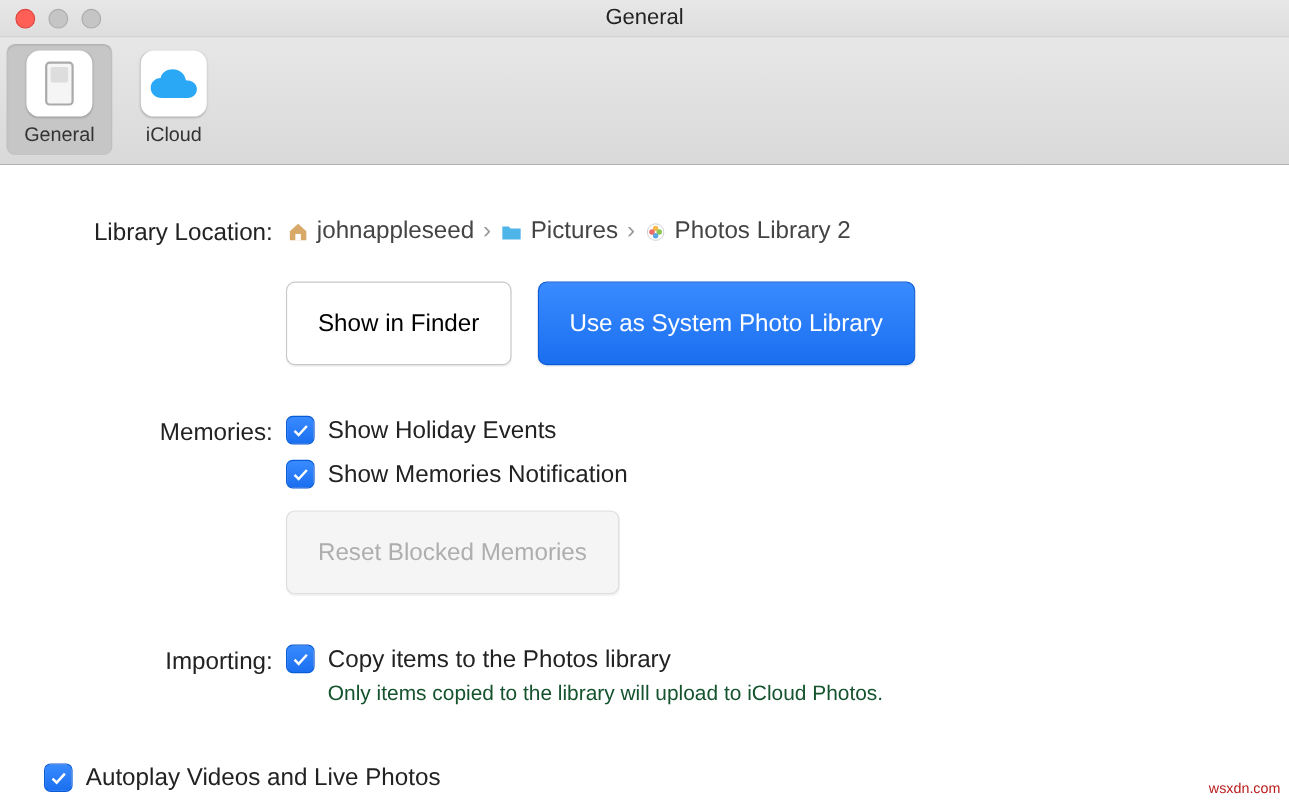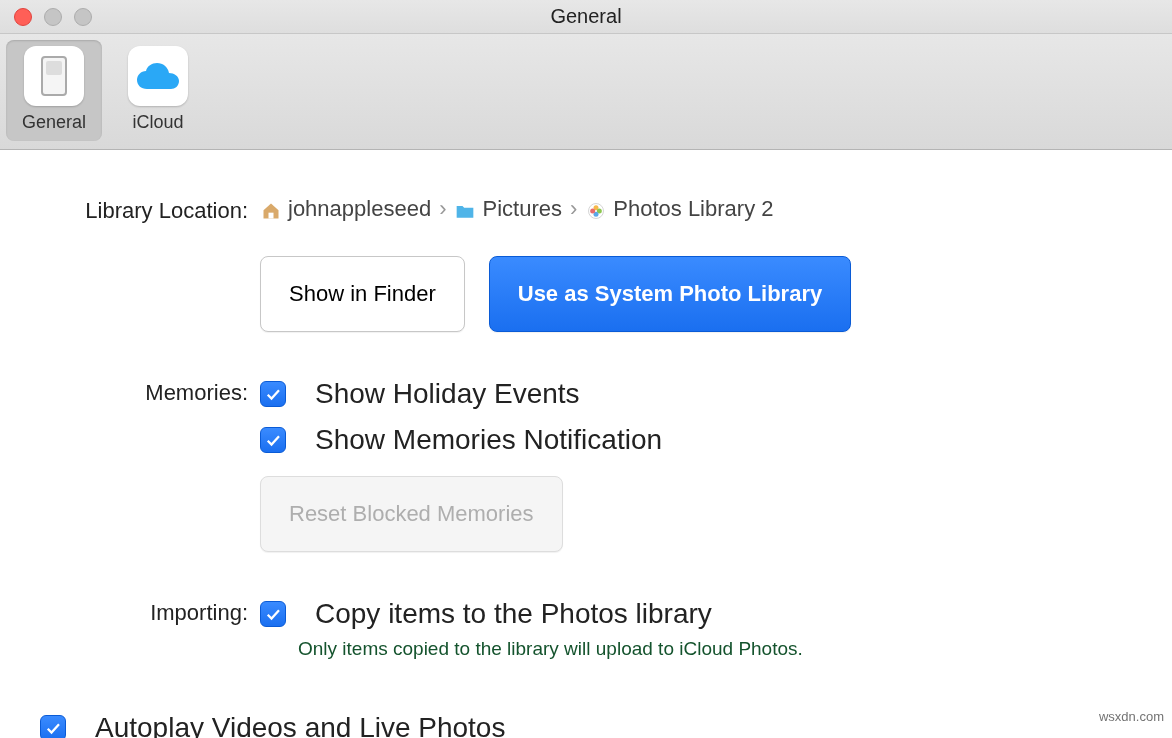--- a/index.html
+++ b/index.html
@@ -125,52 +125,52 @@
     border-radius: 8px;
     border: 1px solid #c7c7c7;
     background: #fff;
     cursor: pointer;
     box-shadow: 0 1px 1px rgba(0,0,0,0.06);
   }
   .btn-primary {
     background: linear-gradient(#3a8bff, #1a6ff0);
     border: 1px solid #0a5bd6;
     color: #fff;
-    font-weight: 700;
+    font-weight: 400;
   }
   .btn-disabled {
     background: #f5f5f5;
     color: #aeaeae;
     border: 1px solid #ddd;
     cursor: default;
   }
   .check-line {
-    display: flex; align-items: center; gap: 29px;
-    font-size: 28px;
+    display: flex; align-items: center; gap: 12px;
+    font-size: 22px;
     margin-bottom: 14px;
   }
   .checkbox {
     width: 26px; height: 26px;
     border-radius: 6px;
     background: linear-gradient(#3a8bff, #1a6ff0);
     border: 1px solid #0a5bd6;
     display: flex; align-items: center; justify-content: center;
     flex-shrink: 0;
   }
   .checkbox svg { width: 18px; height: 18px; }
   .help-text {
     font-size: 19px;
     color: #14532d;
     margin: -6px 0 22px 38px;
   }
   .section-gap { height: 34px; }
   .watermark {
     position: absolute;
     right: 8px; bottom: 4px;
-    font-size: 13px; color: #737373;
+    font-size: 13px; color: #b91c1c;
     font-family: Arial, sans-serif;
   }
 </style>
 </head>
 <body>
 
 <div class="window">
 
   <div class="titlebar">
     <div class="traffic-lights">

